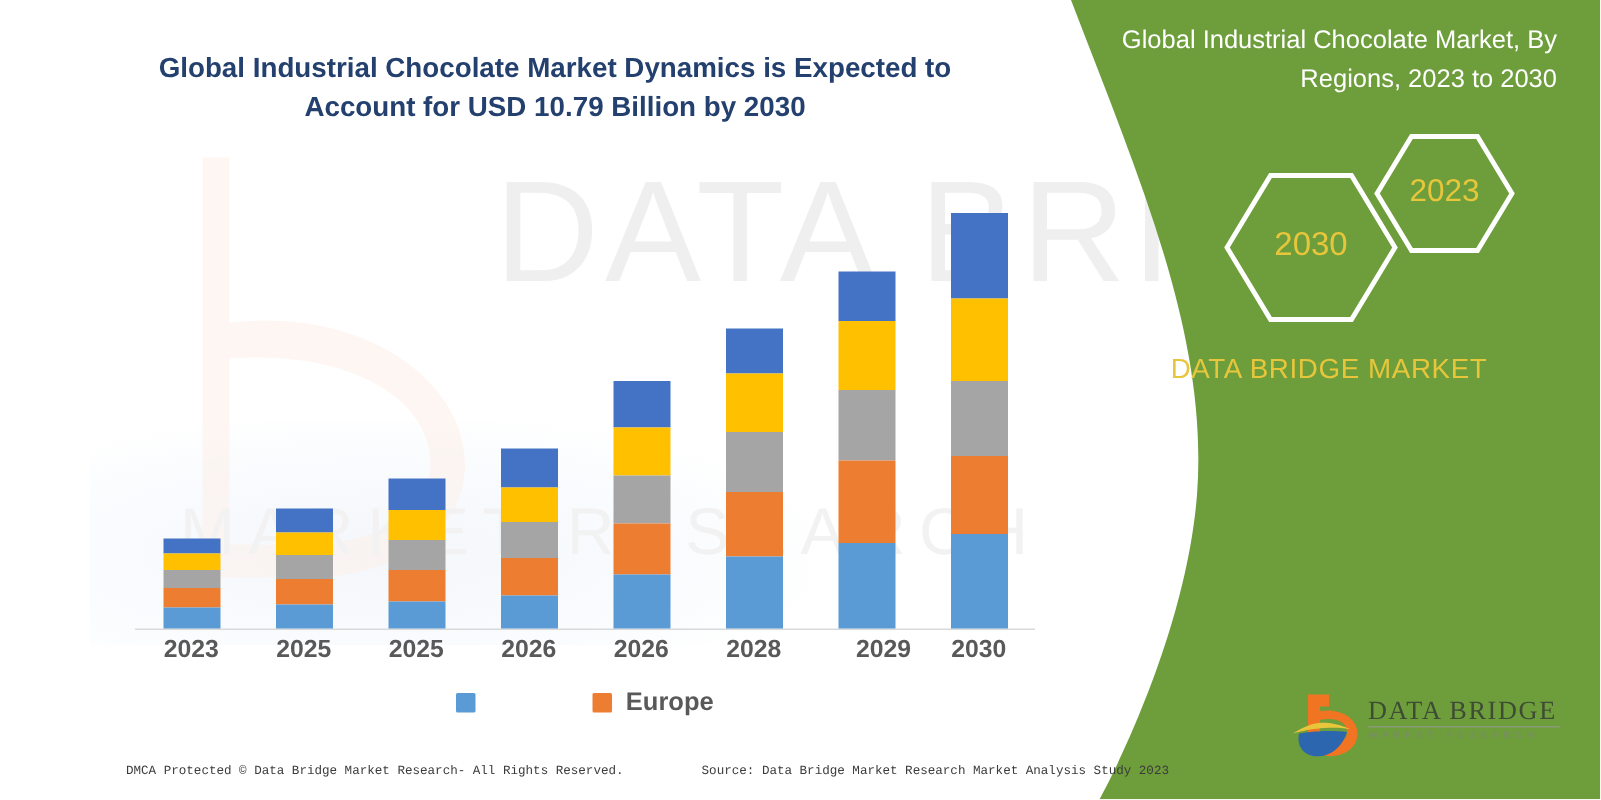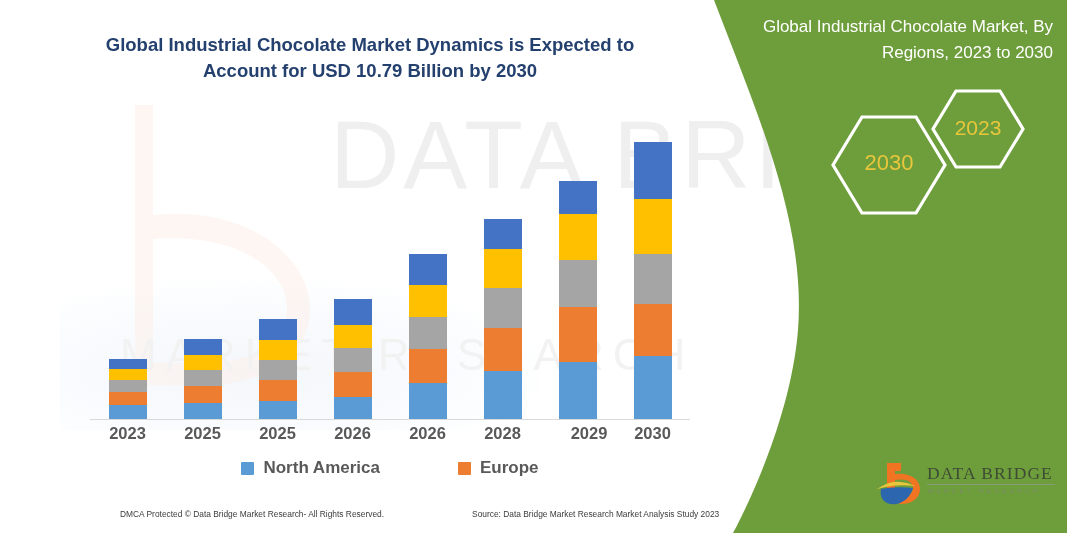--- a/index.html
+++ b/index.html
@@ -87,31 +87,30 @@
     font-family:"Liberation Sans", sans-serif;white-space:nowrap;
   }
 
   
   .footer{
     position:absolute;left:84px;top:509px;width:600px;z-index:6;
     display:flex;gap:52px;align-items:baseline;
   }
   .footer span{
     font-size:8.4px;color:#3b3b3b;white-space:nowrap;
-    font-family:Liberation Sans, sans-serif;
-    margin-left:36px;
+    font-family:Liberation Mono, monospace;
   }
 
   
   .green-panel{
     position:absolute;left:0;top:0;width:1067px;height:533px;z-index:3;
     pointer-events:none;
   }
   .green-content{
-    position:absolute;left:735px;top:0;width:332px;height:512px;z-index:4;
+    position:absolute;left:720px;top:0;width:332px;height:512px;z-index:4;
   }
   .panel-title{
     position:absolute;left:18px;top:14px;width:300px;
     text-align:right;color:#ffffff;font-size:17px;line-height:26px;
     font-family:"Liberation Sans", sans-serif;
   }
 
   .hex-wrap{position:absolute;left:95px;top:88px;width:200px;height:115px;}
   .hex{position:absolute;}
   .hex-label{
@@ -231,21 +230,20 @@
       <div class="xtick" style="left: 232.5px;">2026</div>
       <div class="xtick" style="left: 307.5px;">2026</div>
       <div class="xtick" style="left: 382.5px; text-align: center;">2028</div>
       <div class="xtick" style="left: 469px;">2029</div>
       <div class="xtick" style="left: 532.5px;">2030</div>
     </div>
 
   <div class="legend" id="legend">
       <div class="leg-item">
         <span class="leg-swatch" style="background: rgb(91, 155, 213);"></span>
-        <span class="leg-label">North America</span>
       </div>
       <div class="leg-item">
         <span class="leg-swatch" style="background: rgb(237, 125, 49);"></span>
         <span class="leg-label">Europe</span>
       </div>
     </div>
 
   <div class="footer">
     <span>DMCA Protected © Data Bridge Market Research-  All Rights Reserved.</span>
     <span>Source: Data Bridge Market Research  Market Analysis Study 2023</span>
@@ -274,20 +272,21 @@
 
       <div class="hex" style="left:0px;top:26px;width:118px;height:102px;">
         <svg viewBox="0 0 118 102" width="118" height="102">
           <polygon points="32,3 86,3 115,51 86,99 32,99 3,51" fill="none" stroke="#ffffff" stroke-width="3.2"></polygon>
         </svg>
         <div class="hex-label" style="top:36px;font-size:22px;">2030</div>
       </div>
     </div>
 
     <div class="brand">
+      <div>DATA BRIDGE MARKET</div>
     </div>
 
     <div class="logo">
       <svg width="48" height="50" viewBox="0 0 48 50" style="position:absolute;left:0;top:4px;">
         <path d="M12 4 L26 4 L26 12 L20 12 L20 44 L12 44 Z" fill="#f07422"></path>
         <path d="M20 15 C34 13 45 20 45 30 C45 40 35 46 24 45 L24 38 C32 38 38 35 38 29 C38 22 30 19 20 21 Z" fill="#f07422"></path>
         <path d="M2 30 C2 30 20 24 40 27 C40 27 26 20 14 24 C6 27 2 30 2 30 Z" fill="#e8c63c"></path>
         <path d="M6 30 C6 30 22 27 38 29 C34 42 22 48 12 44 C6 41 5 35 6 30 Z" fill="#2b66ae"></path>
       </svg>
       <div class="logo-text">DATA BRIDGE</div>

